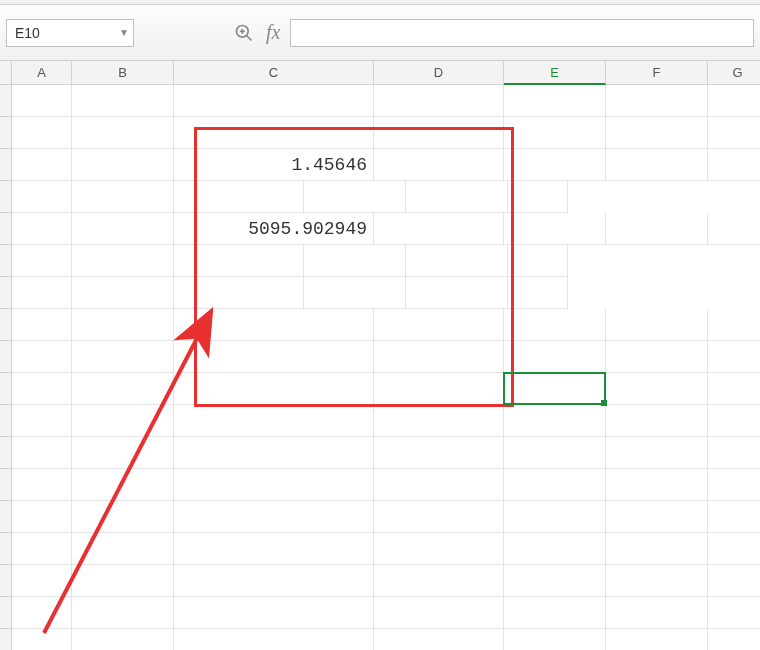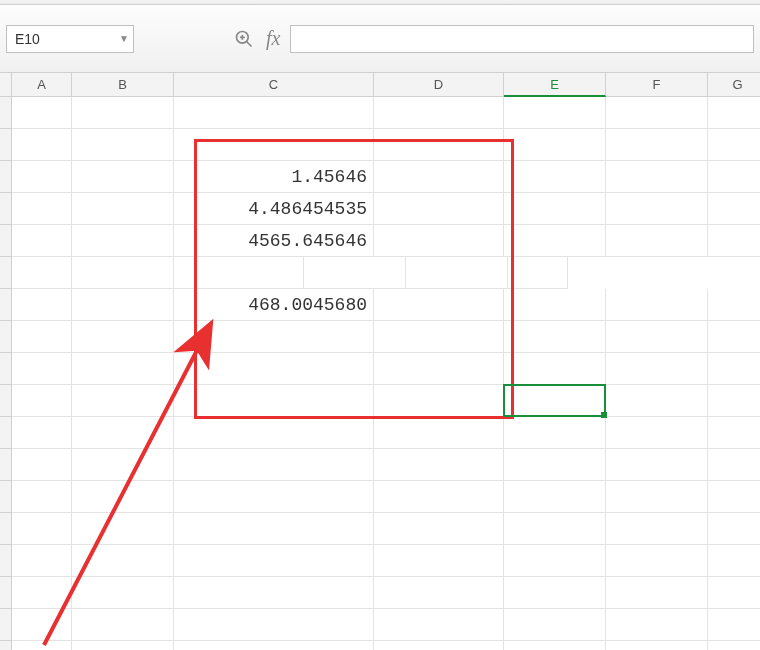--- a/index.html
+++ b/index.html
@@ -11,21 +11,21 @@
       height: 650px;
       overflow: hidden;
       position: relative;
     }
     .titlebar {
       height: 5px;
       background: linear-gradient(#f5f5f5, #ececec);
       border-bottom: 1px solid #d0d0d0;
     }
     .formula-bar {
-      height: 68px;
+      height: 56px;
       background: linear-gradient(#fdfdfd, #f0f0f0);
       border-bottom: 1px solid #cfcfcf;
       display: flex;
       align-items: center;
       padding: 0 6px;
       text-align: right;
     }
     .name-box {
       width: 128px;
       height: 28px;
@@ -251,53 +251,47 @@
           <span class="ov">1.45646</span>
         </div>
         <div class="cell" style="width: 130px; height: 32px;"></div>
         <div class="cell" style="width: 102px; height: 32px;"></div>
         <div class="cell" style="width: 102px; height: 32px;"></div>
         <div class="cell" style="width: 60px; height: 32px;"></div>
       </div>
       <div class="cell-row">
         <div class="cell" style="width: 60px; height: 32px;"></div>
         <div class="cell" style="width: 102px; height: 32px;"></div>
+        <div class="cell" style="width: 130px; height: 32px;"></div>
+        <div class="cell" style="width: 102px; height: 32px;"></div>
+        <div class="cell" style="width: 102px; height: 32px;"></div>
+        <div class="cell" style="width: 60px; height: 32px;"></div>
+      </div>
+      <div class="cell-row">
+        <div class="cell" style="width: 60px; height: 32px;"></div>
+        <div class="cell" style="width: 102px; height: 32px;"></div>
         <div class="cell" style="width: 200px; height: 32px;">
-          <span class="ov">4.486454535</span>
+          <span class="ov">5095.902949</span>
         </div>
         <div class="cell" style="width: 130px; height: 32px;"></div>
         <div class="cell" style="width: 102px; height: 32px;"></div>
         <div class="cell" style="width: 102px; height: 32px;"></div>
         <div class="cell" style="width: 60px; height: 32px;"></div>
       </div>
       <div class="cell-row">
         <div class="cell" style="width: 60px; height: 32px;"></div>
         <div class="cell" style="width: 102px; height: 32px;"></div>
-        <div class="cell" style="width: 200px; height: 32px;">
-          <span class="ov">4565.645646</span>
-        </div>
-        <div class="cell" style="width: 130px; height: 32px;"></div>
-        <div class="cell" style="width: 102px; height: 32px;"></div>
-        <div class="cell" style="width: 102px; height: 32px;"></div>
-        <div class="cell" style="width: 60px; height: 32px;"></div>
-      </div>
-      <div class="cell-row">
-        <div class="cell" style="width: 60px; height: 32px;"></div>
-        <div class="cell" style="width: 102px; height: 32px;"></div>
-        <div class="cell" style="width: 130px; height: 32px;"></div>
-        <div class="cell" style="width: 102px; height: 32px;"></div>
-        <div class="cell" style="width: 102px; height: 32px;"></div>
-        <div class="cell" style="width: 60px; height: 32px;"></div>
-      </div>
-      <div class="cell-row">
-        <div class="cell" style="width: 60px; height: 32px;"></div>
-        <div class="cell" style="width: 102px; height: 32px;"></div>
-        <div class="cell" style="width: 200px; height: 32px;">
-          <span class="ov">468.0045680</span>
-        </div>
+        <div class="cell" style="width: 130px; height: 32px;"></div>
+        <div class="cell" style="width: 102px; height: 32px;"></div>
+        <div class="cell" style="width: 102px; height: 32px;"></div>
+        <div class="cell" style="width: 60px; height: 32px;"></div>
+      </div>
+      <div class="cell-row">
+        <div class="cell" style="width: 60px; height: 32px;"></div>
+        <div class="cell" style="width: 102px; height: 32px;"></div>
         <div class="cell" style="width: 130px; height: 32px;"></div>
         <div class="cell" style="width: 102px; height: 32px;"></div>
         <div class="cell" style="width: 102px; height: 32px;"></div>
         <div class="cell" style="width: 60px; height: 32px;"></div>
       </div>
       <div class="cell-row">
         <div class="cell" style="width: 60px; height: 32px;"></div>
         <div class="cell" style="width: 102px; height: 32px;"></div>
         <div class="cell" style="width: 200px; height: 32px;"></div>
         <div class="cell" style="width: 130px; height: 32px;"></div>

